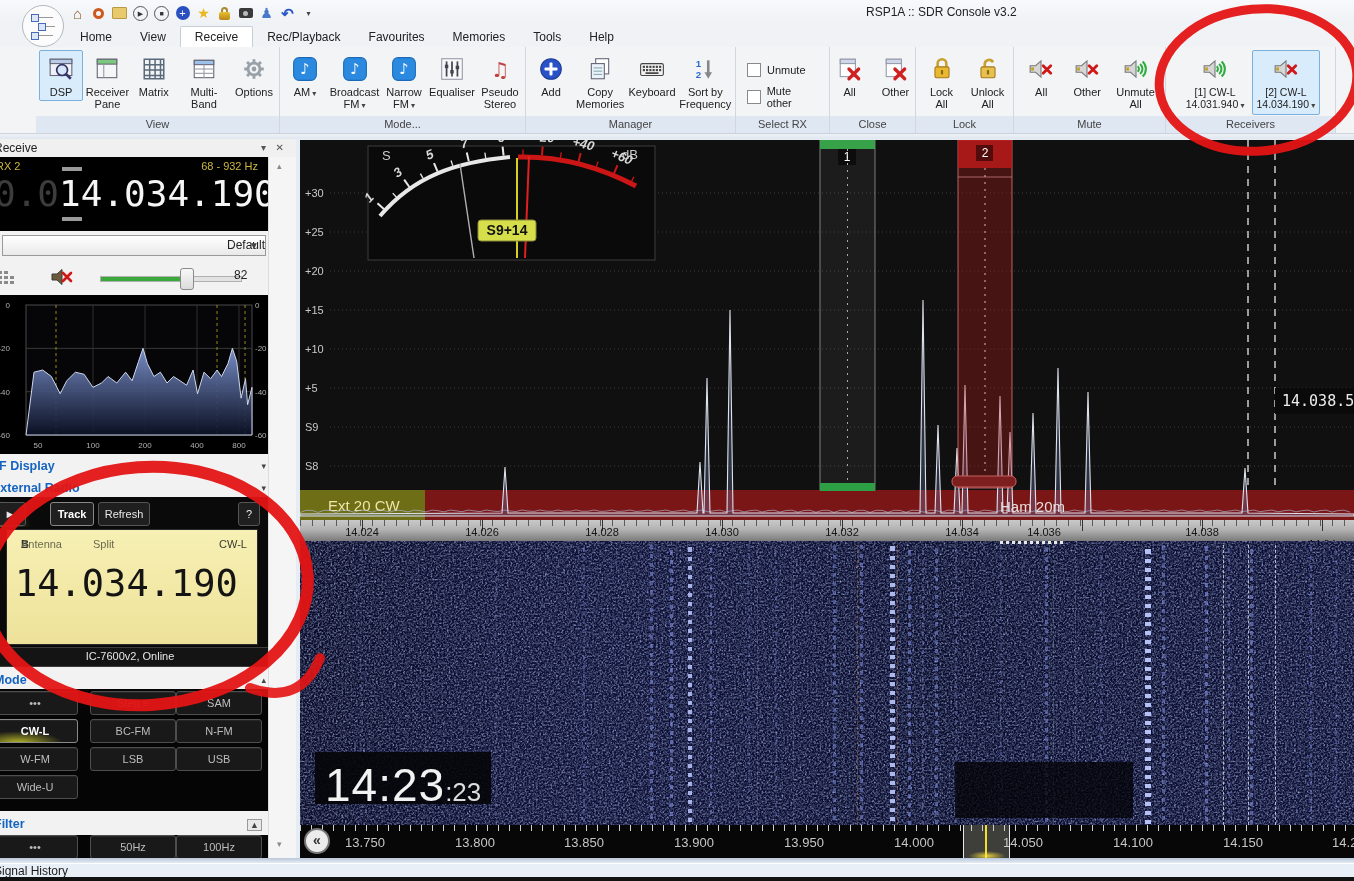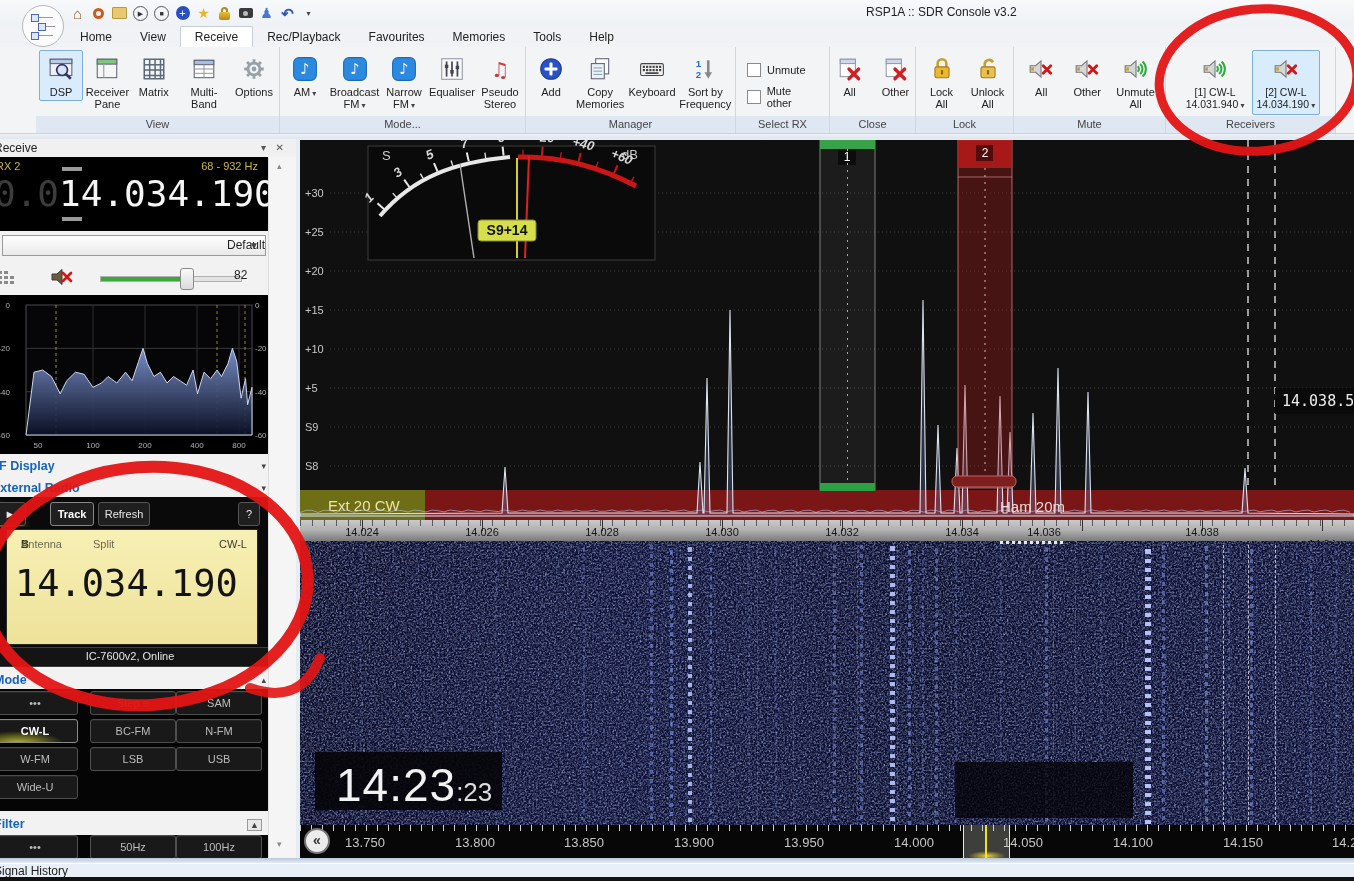--- a/index.html
+++ b/index.html
@@ -70,21 +70,21 @@
   
   #spectrum-wrap{position:absolute;left:300px;top:140px;width:1054px;height:380px;background:#101010;}
   #spec-scale{position:absolute;left:300px;top:520px;width:1054px;height:21px;background:linear-gradient(#c9c9c9,#b3b3b3 45%,#7b7b7b);overflow:hidden;}
   #spec-scale .ticks{position:absolute;left:0;top:0;width:100%;height:6px;background:repeating-linear-gradient(90deg,#5a5a5a 0 1px,transparent 1px 12px);}
   .scale-lab{position:absolute;top:6px;font-size:11px;color:#141414;transform:translateX(-50%);}
   .scale-maj{position:absolute;top:0;width:1px;height:11px;background:#333;}
   #waterfall{position:absolute;left:300px;top:541px;width:1054px;height:284px;background:linear-gradient(90deg,#0a0c28,#0e1136 30%,#0a0d2c 60%,#0d1034);overflow:hidden;}
   #wf-sel-dots{position:absolute;left:700px;top:0px;width:63px;height:0;border-top:3px dotted #e8e8e8;}
   .streak{position:absolute;top:4px;height:280px;}
   .wfgrid{position:absolute;top:4px;height:280px;width:0;border-left:1px dashed;}
-  #clock-box{position:absolute;left:15px;top:211px;width:176px;height:58px;background:rgba(4,4,8,0.9);color:#f2f2f2;padding-left:11px;}
+  #clock-box{position:absolute;left:15px;top:211px;width:176px;height:52px;background:rgba(4,4,8,0.9);color:#f2f2f2;}
   #clock-box .big{font-size:46px;letter-spacing:1px;}
   #clock-box .small{font-size:26px;color:#dcdcdc;}
   #freqspan-box{position:absolute;left:655px;top:221px;width:178px;height:56px;background:rgba(2,2,6,0.78);color:#f4f4f4;font-size:14px;line-height:26px;padding:3px 8px;box-sizing:border-box;white-space:pre;}
   #navbar{position:absolute;left:300px;top:825px;width:1054px;height:33px;background:#070707;overflow:hidden;}
   #navbar .ticks{position:absolute;left:0;top:0;width:100%;height:6px;background:repeating-linear-gradient(90deg,#cfcfcf 0 1px,transparent 1px 11px);}
   .nav-lab{position:absolute;top:10px;font-size:13px;color:#c6c6c6;transform:translateX(-50%);}
   #nav-sel{position:absolute;left:663px;top:0;width:47px;height:33px;background:rgba(205,205,190,0.28);border-left:1px solid #e8e8e8;border-right:1px solid #e8e8e8;box-sizing:border-box;}
   #nav-sel .yline{position:absolute;left:21px;top:0;width:2px;height:33px;background:#f3de2e;}
   #nav-sel .glow{position:absolute;left:4px;bottom:-3px;width:38px;height:10px;background:radial-gradient(ellipse at center,rgba(255,230,60,0.85),rgba(255,230,60,0) 70%);}
   #nav-back{position:absolute;left:4px;top:3px;width:26px;height:26px;border-radius:50%;background:#ececec;border:2px solid #777;box-sizing:border-box;color:#333;font-size:14px;font-weight:bold;text-align:center;line-height:21px;}

